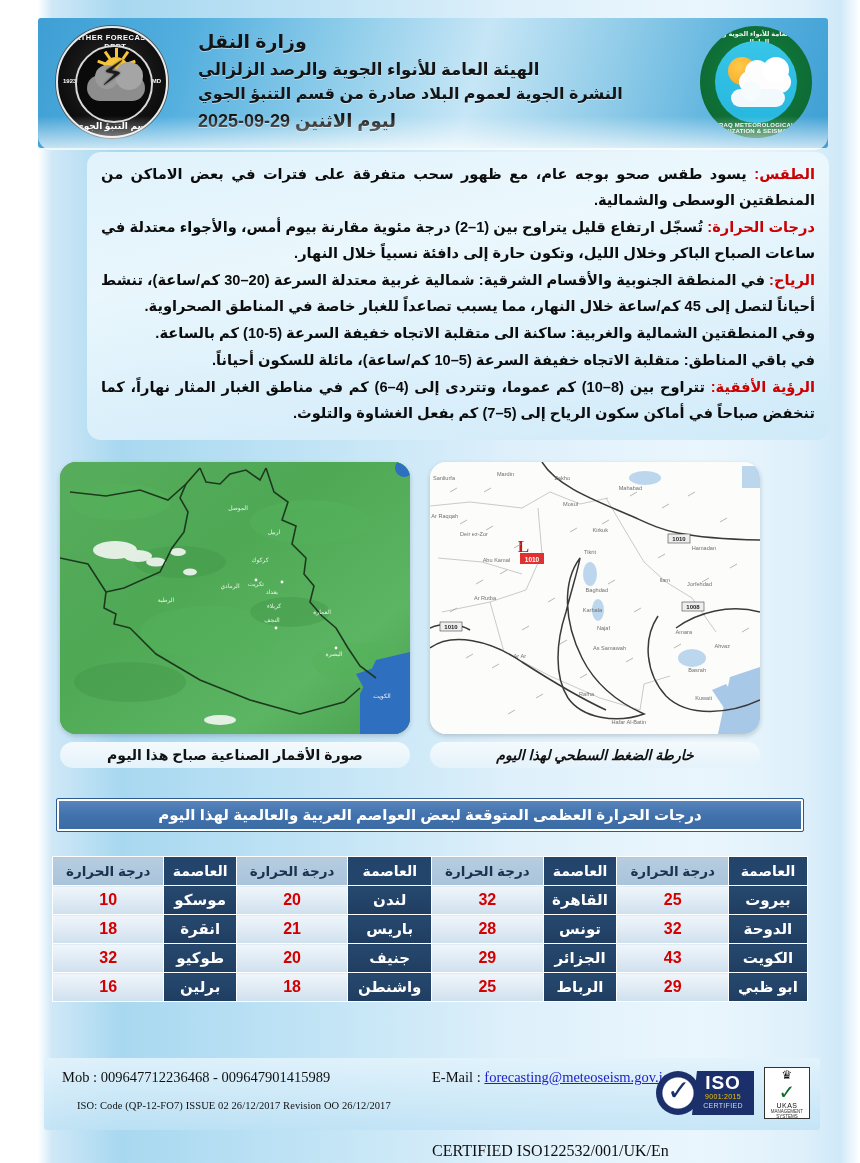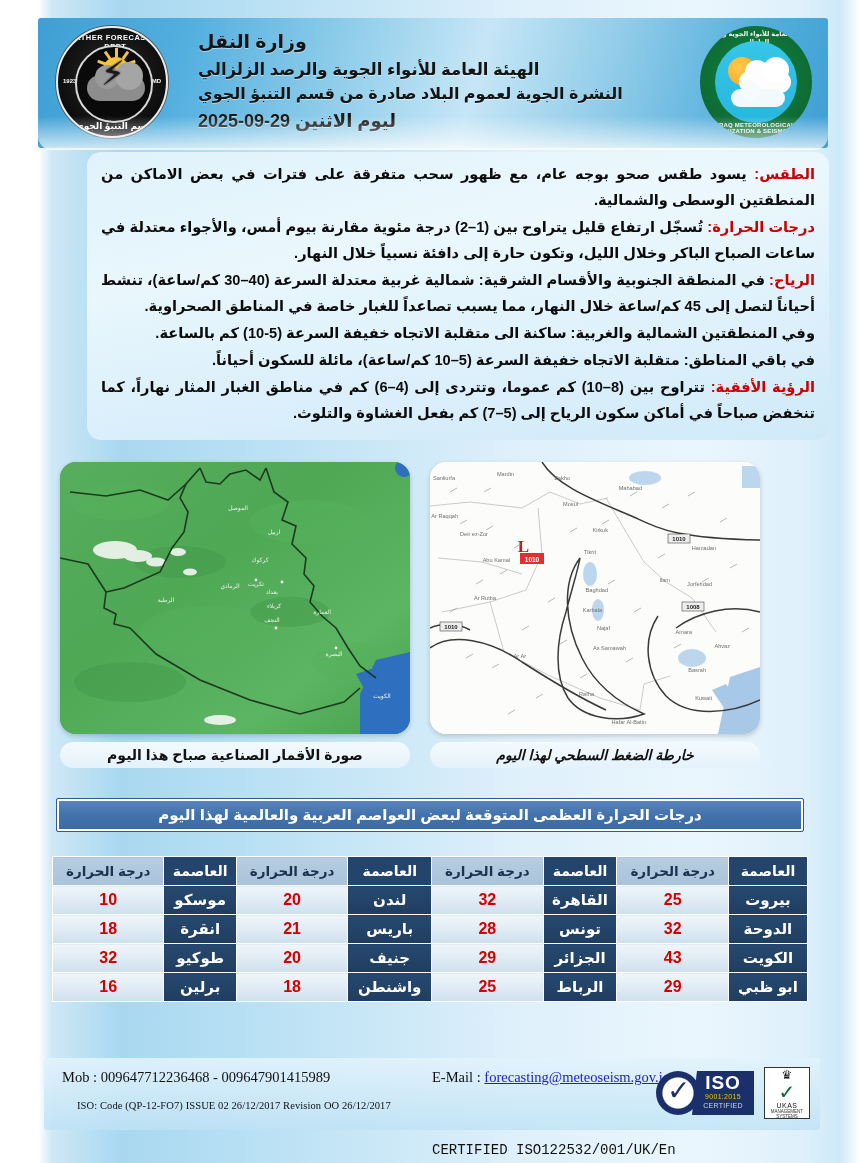--- a/index.html
+++ b/index.html
@@ -251,22 +251,22 @@
     font-size: 10.5px; color: #101010; letter-spacing: .1px; margin-left: 23px;
   }
   .f-email {
     position: absolute; left: 388px; top: 11px;
     font-family: "Liberation Serif", "DejaVu Serif", serif;
     font-size: 14.5px; color: #101010;
   }
   .f-email a { color: #2020c8; text-decoration: underline; }
   .f-cert {
     position: absolute; left: 388px; top: 40px;
-    font-family: Liberation Mono, monospace;
-    font-size: 14px; color: #101010; margin-top: 44px;
+    font-family: Liberation Serif, serif;
+    font-size: 16px; color: #101010; margin-top: 44px;
   }
   .iso-badge {
     position: absolute; right: 66px; top: 10px; width: 98px; height: 50px;
   }
   .iso-badge .tick {
     position: absolute; left: 0; top: 3px; width: 44px; height: 44px;
     border-radius: 50%;
     background: radial-gradient(circle at 50% 50%, #ffffff 48%, #1b2f6b 52%, #1b2f6b 100%);
     color: #1b2f6b;
   }
@@ -339,21 +339,21 @@
   </div>
 
   <div class="forecast">
     <div class="fline">
       <span class="lbl">الطقس:</span><span> يسود طقس صحو بوجه عام، مع ظهور سحب متفرقة على فترات في بعض الاماكن من المنطقتين الوسطى والشمالية.</span>
     </div>
     <div class="fline">
       <span class="lbl">درجات الحرارة:</span><span> تُسجّل ارتفاع قليل يتراوح بين (1–2) درجة مئوية مقارنة بيوم أمس، والأجواء معتدلة في ساعات الصباح الباكر وخلال الليل، وتكون حارة إلى دافئة نسبياً خلال النهار.</span>
     </div>
     <div class="fline">
-      <span class="lbl">الرياح:</span><span> في المنطقة الجنوبية والأقسام الشرقية: شمالية غربية معتدلة السرعة (40–30 كم/ساعة)، تنشط أحياناً لتصل إلى 45 كم/ساعة خلال النهار، مما يسبب تصاعداً للغبار خاصة في المناطق الصحراوية.</span>
+      <span class="lbl">الرياح:</span><span> في المنطقة الجنوبية والأقسام الشرقية: شمالية غربية معتدلة السرعة (20–30 كم/ساعة)، تنشط أحياناً لتصل إلى 45 كم/ساعة خلال النهار، مما يسبب تصاعداً للغبار خاصة في المناطق الصحراوية.</span>
     </div>
     <div class="fline center-ish">وفي المنطقتين الشمالية والغربية: ساكنة الى متقلبة الاتجاه خفيفة السرعة (5-10) كم بالساعة.</div>
     <div class="fline center-ish">في باقي المناطق: متقلبة الاتجاه خفيفة السرعة (5–10 كم/ساعة)، مائلة للسكون أحياناً.</div>
     <div class="fline">
       <span class="lbl">الرؤية الأفقية:</span><span> تتراوح بين (8–10) كم عموما، وتتردى إلى (4–6) كم في مناطق الغبار المثار نهاراً، كما تنخفض صباحاً في أماكن سكون الرياح إلى (5–7) كم بفعل الغشاوة والتلوث.</span>
     </div>
   </div>
 
   <div class="img-row">
 

